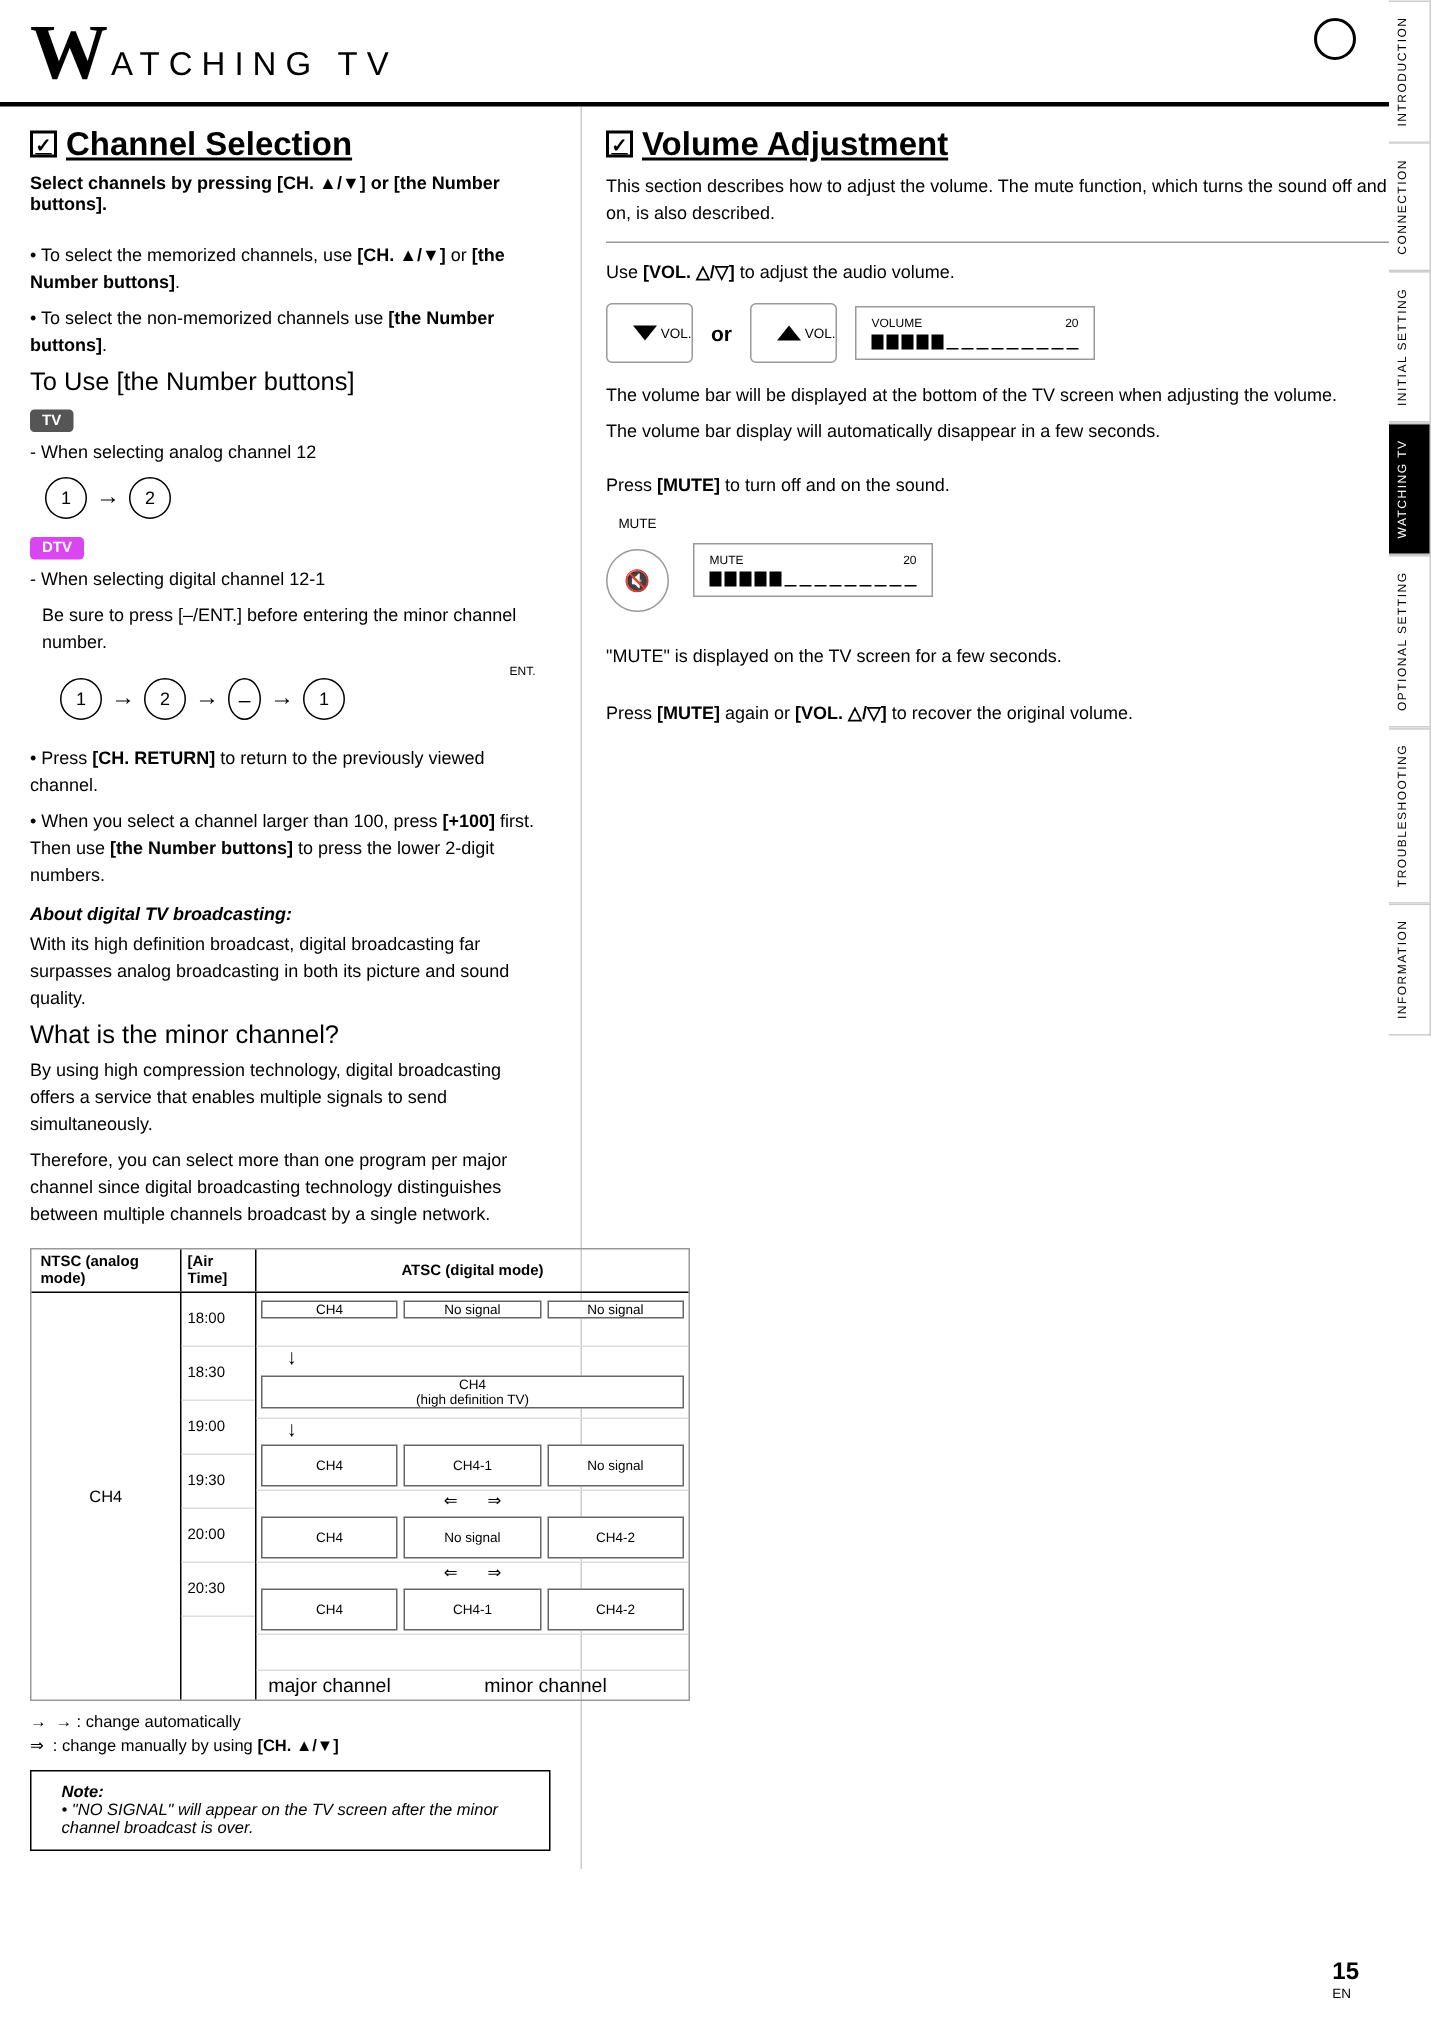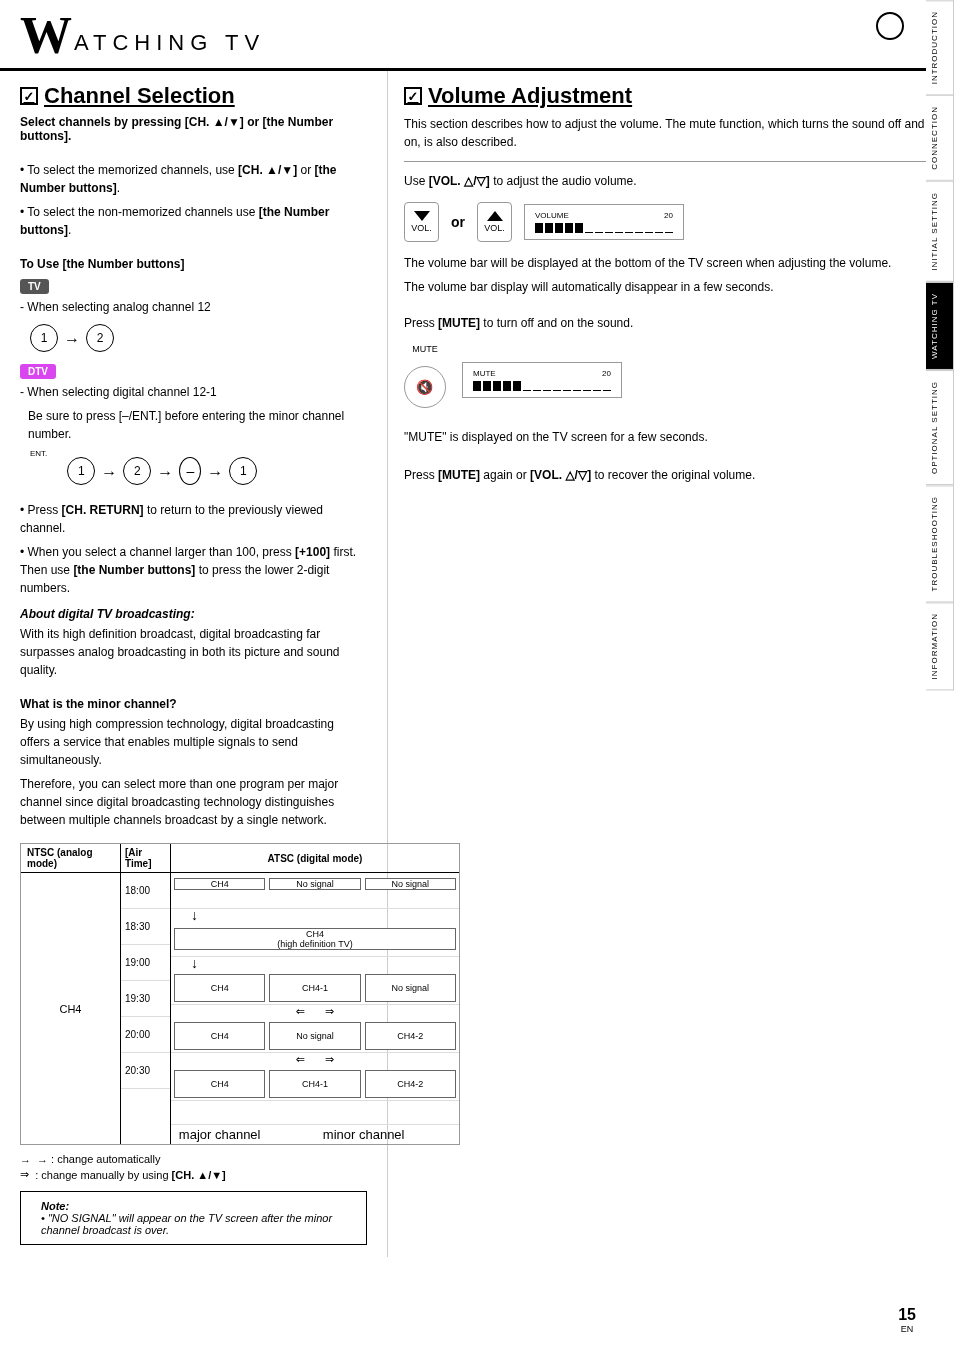--- a/index.html
+++ b/index.html
@@ -129,23 +129,23 @@
       font-size: 12px;
       line-height: 1.5;
       margin-bottom: 6px;
     }
 
     .content-text b {
       font-weight: bold;
     }
 
     .sub-heading {
-      font-size: 12px;
-      font-weight: bold;
-      margin: 18px 0 4px 0;
+      font-size: 17px;
+      font-weight: normal;
+      margin: 6px 0 4px 0;
     }
 
     .italic-heading {
       font-size: 12px;
       font-weight: bold;
       font-style: italic;
       margin: 10px 0 4px 0;
     }
 
     
@@ -214,28 +214,27 @@
     }
 
     
     .vol-diagram {
       display: flex;
       align-items: center;
       gap: 12px;
       margin: 12px 0;
     }
     .vol-btn {
-      width: 35px;
+      width: 58px;
       height: 40px;
       border: 1.5px solid #999;
       border-radius: 4px;
       display: flex;
-      flex-direction: column;
-      align-items: center;
-      justify-content: center;
+      align-items: center;
+      justify-content: flex-end;
       font-size: 10px;
       gap: 2px;
     }
     .vol-bar-container {
       border: 1px solid #999;
       padding: 6px 10px;
       min-width: 160px;
     }
     .vol-bar-label {
       font-size: 8px;
@@ -446,21 +445,21 @@
       <div class="btn-circle">2</div>
     </div>
 
     
     <div class="badge dtv">DTV</div>
 
     <div class="content-text">- When selecting digital channel 12-1</div>
     <div class="content-text" style="margin-left:8px">Be sure to press [–/ENT.] before entering the minor channel number.</div>
 
     
-    <div style="display:flex; flex-direction:row; margin-left:10px; margin-bottom:8px;">
+    <div style="display:flex; flex-direction:column; margin-left:10px; margin-bottom:8px;">
       <div class="ent-label">ENT.</div>
       <div class="btn-sequence">
         <div class="btn-circle">1</div>
         <span class="arrow-right">→</span>
         <div class="btn-circle">2</div>
         <span class="arrow-right">→</span>
         <div class="btn-dash">–</div>
         <span class="arrow-right">→</span>
         <div class="btn-circle">1</div>
       </div>
@@ -683,16 +682,16 @@
 
     <div style="height:14px;"></div>
 
     <div class="content-text">
       Press <b>[MUTE]</b> again or <b>[VOL. △/▽]</b> to recover the original volume.
     </div>
   </div>
 
 </div>
 
-<div style="position:absolute; bottom:14px; right:38px; text-align:center;">
+<div style="position:absolute; bottom:14px; right:48px; ">
   <div style="font-size:16px; font-weight:bold;">15</div>
   <div style="font-size:9px;">EN</div>
 </div>
 
 </body></html>

